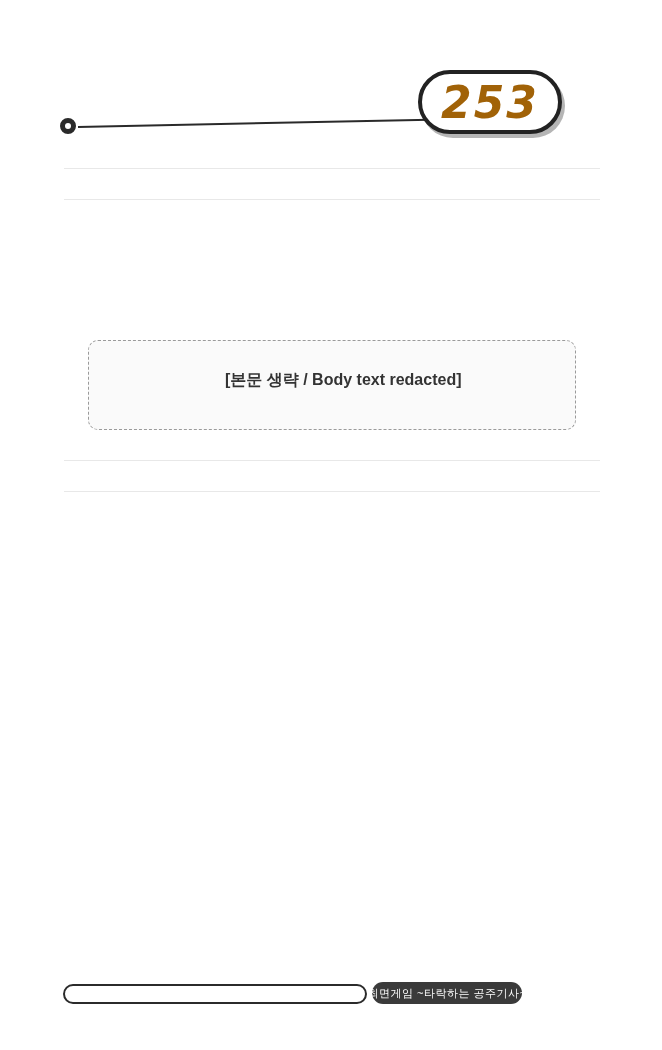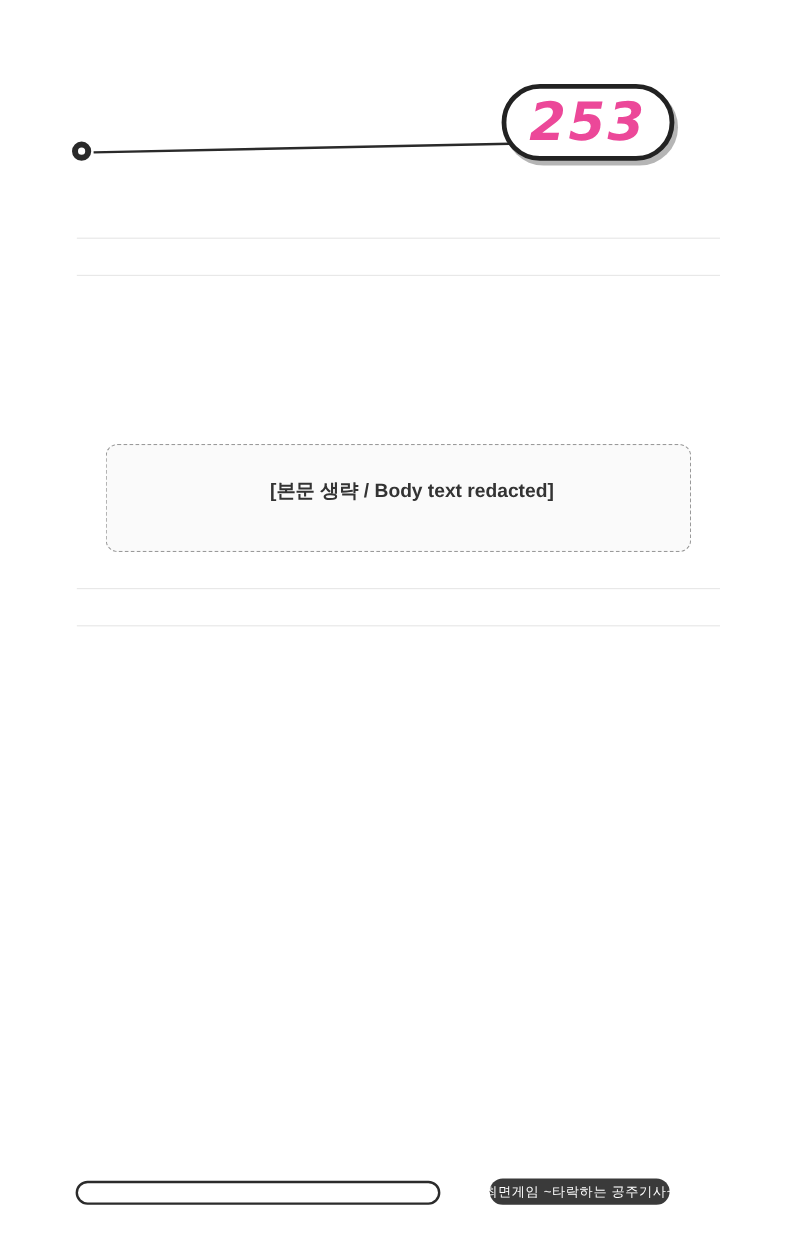--- a/index.html
+++ b/index.html
@@ -43,27 +43,27 @@
     display: flex;
     align-items: center;
     justify-content: center;
   }
   .page-number-badge .num {
     font-family: "DejaVu Sans", sans-serif;
     font-size: 44px;
     font-weight: bold;
     font-style: italic;
     letter-spacing: 2px;
-    color: #ec4899;
+    color: #a16207;
   }
 
   
   .body-text {
     position: absolute;
-    left: 58px; top: 168px;
+    left: 58px; top: 138px;
     width: 548px; height: 770px;
     font-size: 21px;
     line-height: 39px;
     text-align: justify;
     color: #232323;
   }
   .body-text p { text-indent: 1.5em; }
 
   
   .redaction {
@@ -104,21 +104,20 @@
   }
   .series-badge {
     position: absolute;
     left: 372px; top: 2px;
     width: 150px; height: 22px;
     background: #3a3a3a;
     border-radius: 12px;
     display: flex;
     align-items: center;
     justify-content: center;
-    margin-left: 36px;
   }
   .series-badge span {
     font-family: "Liberation Sans", "DejaVu Sans", sans-serif;
     font-size: 11px;
     color: #ffffff;
     white-space: nowrap;
     letter-spacing: 0.5px;
   }
 </style>
 </head>

